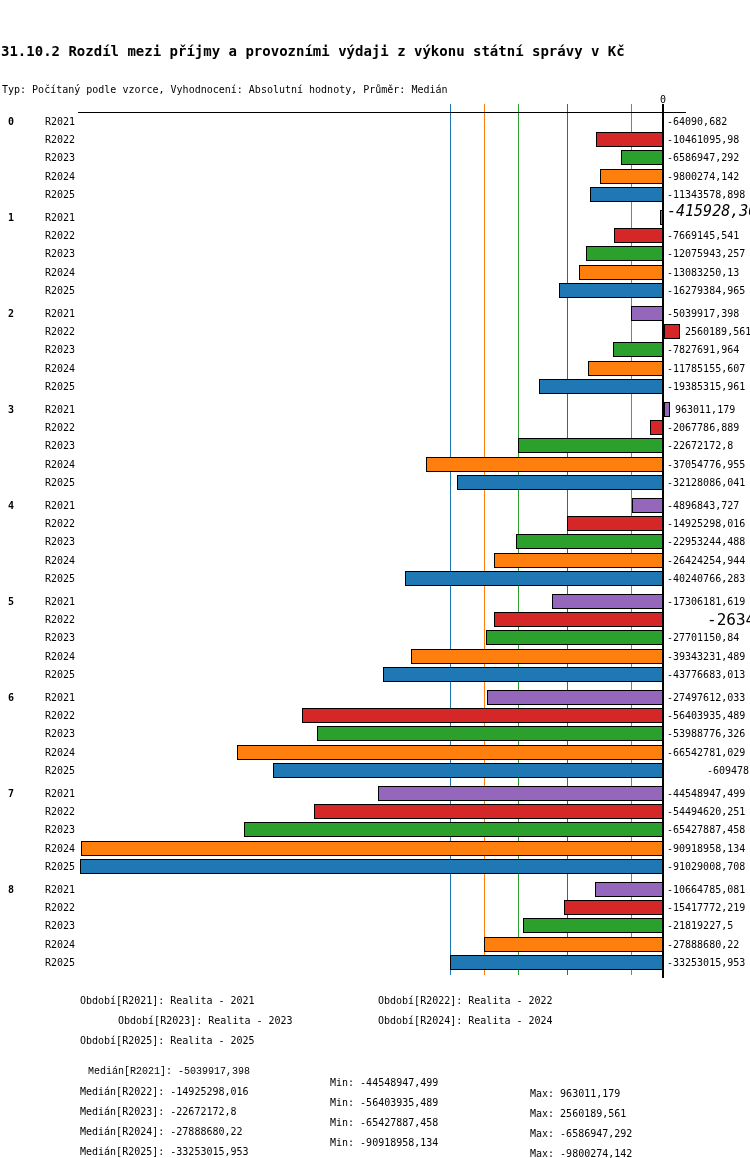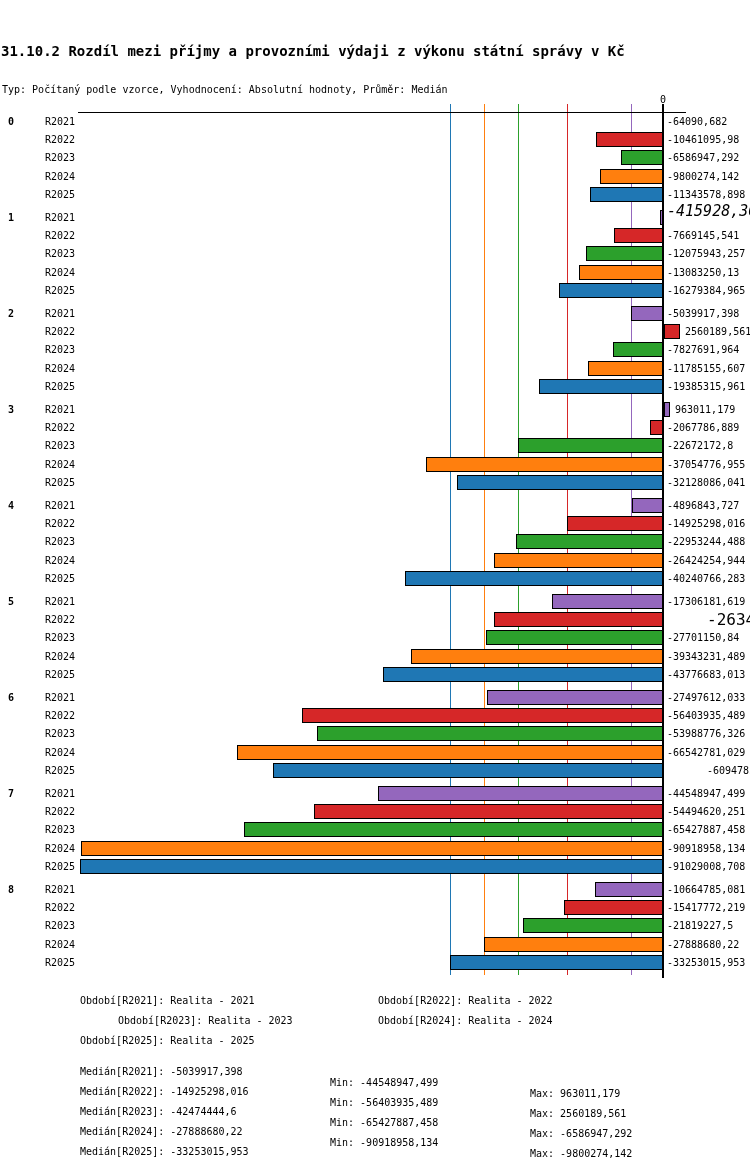--- a/index.html
+++ b/index.html
@@ -176,31 +176,31 @@
       <div class="abs" style="left:662px;top:104px;width:2px;height:874px;background:#000;z-index:3;"></div>
     </div>
 
   <div class="fline" style="left:80px;top:995px;">Období[R2021]: Realita - 2021</div>
   <div class="fline" style="left:378px;top:995px;">Období[R2022]: Realita - 2022</div>
   <div class="fline" style="left:80px;top:1015px;margin-left:38px;">Období[R2023]: Realita - 2023</div>
   <div class="fline" style="left:378px;top:1015px;">Období[R2024]: Realita - 2024</div>
   <div class="fline" style="left:80px;top:1035px;">Období[R2025]: Realita - 2025</div>
 
   <div class="fline" style="left:0;top:1055px;width:750px;">
-    <span class="fspan" style="left:80px;">Medián[R2021]: -5039917,398</span>
+    <span class="fspan" style="left:88px;font-family:Liberation Mono, monospace;">Medián[R2021]: -5039917,398</span>
     <span class="fspan" style="left:330px;">Min: -44548947,499</span>
     <span class="fspan" style="left:530px;">Max: 963011,179</span>
   </div>
   <div class="fline" style="left:0;top:1075px;width:750px;">
     <span class="fspan" style="left:80px;">Medián[R2022]: -14925298,016</span>
     <span class="fspan" style="left:330px;">Min: -56403935,489</span>
     <span class="fspan" style="left:530px;">Max: 2560189,561</span>
   </div>
   <div class="fline" style="left:0;top:1095px;width:750px;">
-    <span class="fspan" style="left:80px;">Medián[R2023]: -42474444,6</span>
+    <span class="fspan" style="left:80px;">Medián[R2023]: -22672172,8</span>
     <span class="fspan" style="left:330px;">Min: -65427887,458</span>
     <span class="fspan" style="left:530px;">Max: -6586947,292</span>
   </div>
   <div class="fline" style="left:0;top:1115px;width:750px;">
     <span class="fspan" style="left:80px;">Medián[R2024]: -27888680,22</span>
     <span class="fspan" style="left:330px;">Min: -90918958,134</span>
     <span class="fspan" style="left:530px;">Max: -9800274,142</span>
   </div>
   <div class="fline" style="left:0;top:1135px;width:750px;">
     <span class="fspan" style="left:80px;">Medián[R2025]: -33253015,953</span>

